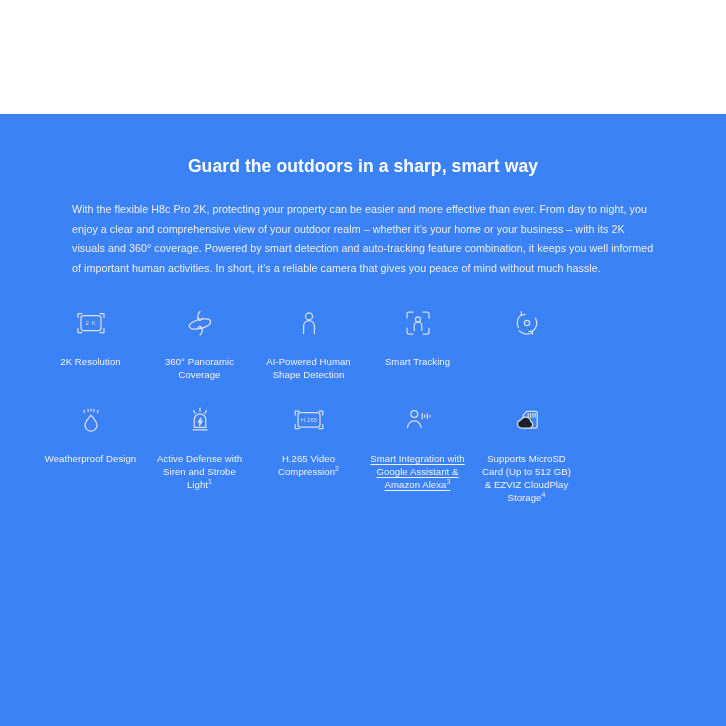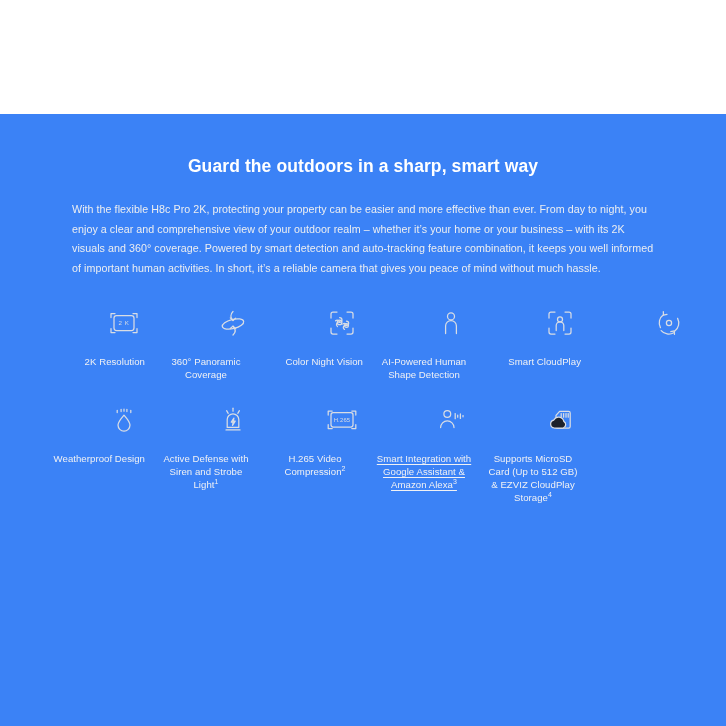--- a/index.html
+++ b/index.html
@@ -59,21 +59,21 @@
     column-gap: 0px;
   }
 
   .row2 {
     margin-top: 18px;
   }
 
   .cell {
     display: flex;
     flex-direction: column;
-    align-items: flex-end;
+    align-items: center;
   }
 
   .icon-box {
     width: 42px;
     height: 42px;
     display: flex;
     align-items: center;
     justify-content: center;
   }
 
@@ -138,39 +138,20 @@
               <ellipse cx="16" cy="16" rx="11" ry="4.6" transform="rotate(-14 16 16)"></ellipse>
               <path d="M16 3.5 C13.2 6.3 13.2 9.5 16 12.3"></path>
               <path d="M13.3 9.9 L16 12.5 L18.7 10.1"></path>
               <path d="M16 27 C18.8 24.2 18.8 21 16 18.2"></path>
               <path d="M18.7 20.7 L16 18.1 L13.3 20.5"></path>
             </svg>
           </div>
           <div class="cap">360° Panoramic Coverage</div>
         </div>
 
-        <div class="cell">
-          <div class="icon-box">
-            <svg width="30" height="30" viewBox="0 0 30 30" fill="none" stroke="#d9dde4" stroke-width="1.25" stroke-linecap="round" stroke-linejoin="round">
-              <path d="M4 10 V6 a2 2 0 0 1 2-2 h4"></path>
-              <path d="M20 4 h4 a2 2 0 0 1 2 2 v4"></path>
-              <path d="M26 20 v4 a2 2 0 0 1 -2 2 h-4"></path>
-              <path d="M10 26 h-4 a2 2 0 0 1 -2 -2 v-4"></path>
-              <circle cx="12.6" cy="14.4" r="2.3"></circle>
-              <path d="M12.6 9.6 a2.4 2.4 0 0 1 0 4.8"></path>
-              <path d="M8.6 12.8 a2.4 2.4 0 0 1 4 1.6"></path>
-              <path d="M10.4 18.6 a2.4 2.4 0 0 1 2.2 -4.2"></path>
-              <circle cx="19.5" cy="17.5" r="1.9"></circle>
-              <path d="M19.5 13.2 a2.1 2.1 0 0 1 0 4.3"></path>
-              <path d="M15.8 16.1 a2.1 2.1 0 0 1 3.7 1.4"></path>
-              <path d="M17.5 21.4 a2.1 2.1 0 0 1 2 -3.9"></path>
-            </svg>
-          </div>
-          <div class="cap">Color Night Vision</div>
-        </div>
 
         <div class="cell">
           <div class="icon-box">
             <svg width="26" height="30" viewBox="0 0 26 30" fill="none" stroke="#d9dde4" stroke-width="1.25" stroke-linecap="round" stroke-linejoin="round">
               <circle cx="13" cy="8.4" r="3.5"></circle>
               <path d="M7.6 25.6 V17.9 a5.4 5.4 0 0 1 5.4 -5.4 a5.4 5.4 0 0 1 5.4 5.4 v7.7"></path>
             </svg>
           </div>
           <div class="cap">AI-Powered Human Shape Detection</div>
         </div>
@@ -179,21 +160,21 @@
           <div class="icon-box">
             <svg width="30" height="30" viewBox="0 0 30 30" fill="none" stroke="#d9dde4" stroke-width="1.25" stroke-linecap="round" stroke-linejoin="round">
               <path d="M4 10 V6 a2 2 0 0 1 2-2 h4"></path>
               <path d="M20 4 h4 a2 2 0 0 1 2 2 v4"></path>
               <path d="M26 20 v4 a2 2 0 0 1 -2 2 h-4"></path>
               <path d="M10 26 h-4 a2 2 0 0 1 -2 -2 v-4"></path>
               <circle cx="15" cy="11.4" r="2.5"></circle>
               <path d="M11.2 22.6 V17.6 a3.8 3.8 0 0 1 3.8 -3.8 a3.8 3.8 0 0 1 3.8 3.8 v5"></path>
             </svg>
           </div>
-          <div class="cap">Smart CloudPlay</div>
+          <div class="cap">Smart Tracking</div>
         </div>
 
         <div class="cell">
           <div class="icon-box">
             <svg width="30" height="30" viewBox="0 0 30 30" fill="none" stroke="#d9dde4" stroke-width="1.25" stroke-linecap="round" stroke-linejoin="round">
               <path d="M6.4 19.6 A10 10 0 0 1 9.4 6.8"></path>
               <path d="M23.6 10.4 A10 10 0 0 1 20.6 23.2"></path>
               <path d="M7.2 22.6 A10 10 0 0 0 19.8 24.8" transform="rotate(0 15 15)"></path>
               <path d="M9.3 3.6 L9.5 7.1 L13 6.4"></path>
               <path d="M20.5 26.4 L20.3 22.9 L16.8 23.6"></path>

